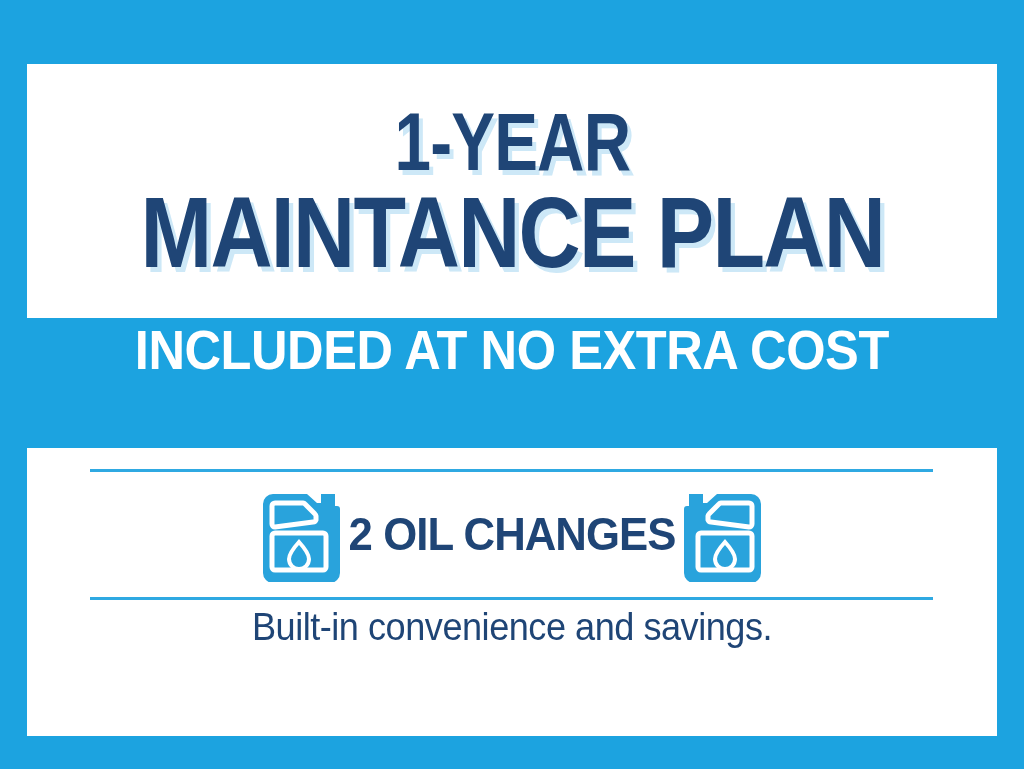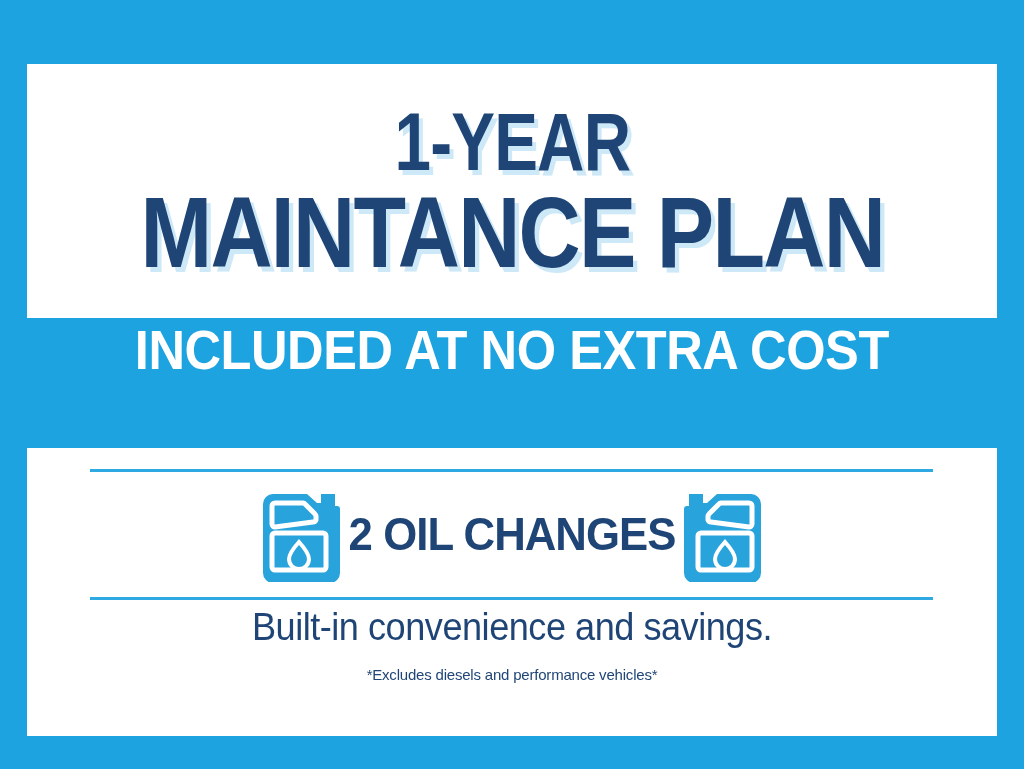--- a/index.html
+++ b/index.html
@@ -182,16 +182,15 @@
                  V50 a3 3 0 0 1 3 -3 Z"></path>
         <path fill="none" stroke="#FFFFFF" stroke-width="4" d="M37 56 c0 0 -10 11 -10 17 a10 10 0 0 0 20 0 c0 -6 -10 -17 -10 -17 Z"></path>
       </svg>
 
     </div>
 
     <div class="rule rule-bottom"></div>
 
     <div class="tagline">Built-in convenience and savings.</div>
 
-    <div class="fineprint">*Excludes diesels and performance vehicles*</div>
   </div>
 
 </div>
 
 </body></html>

